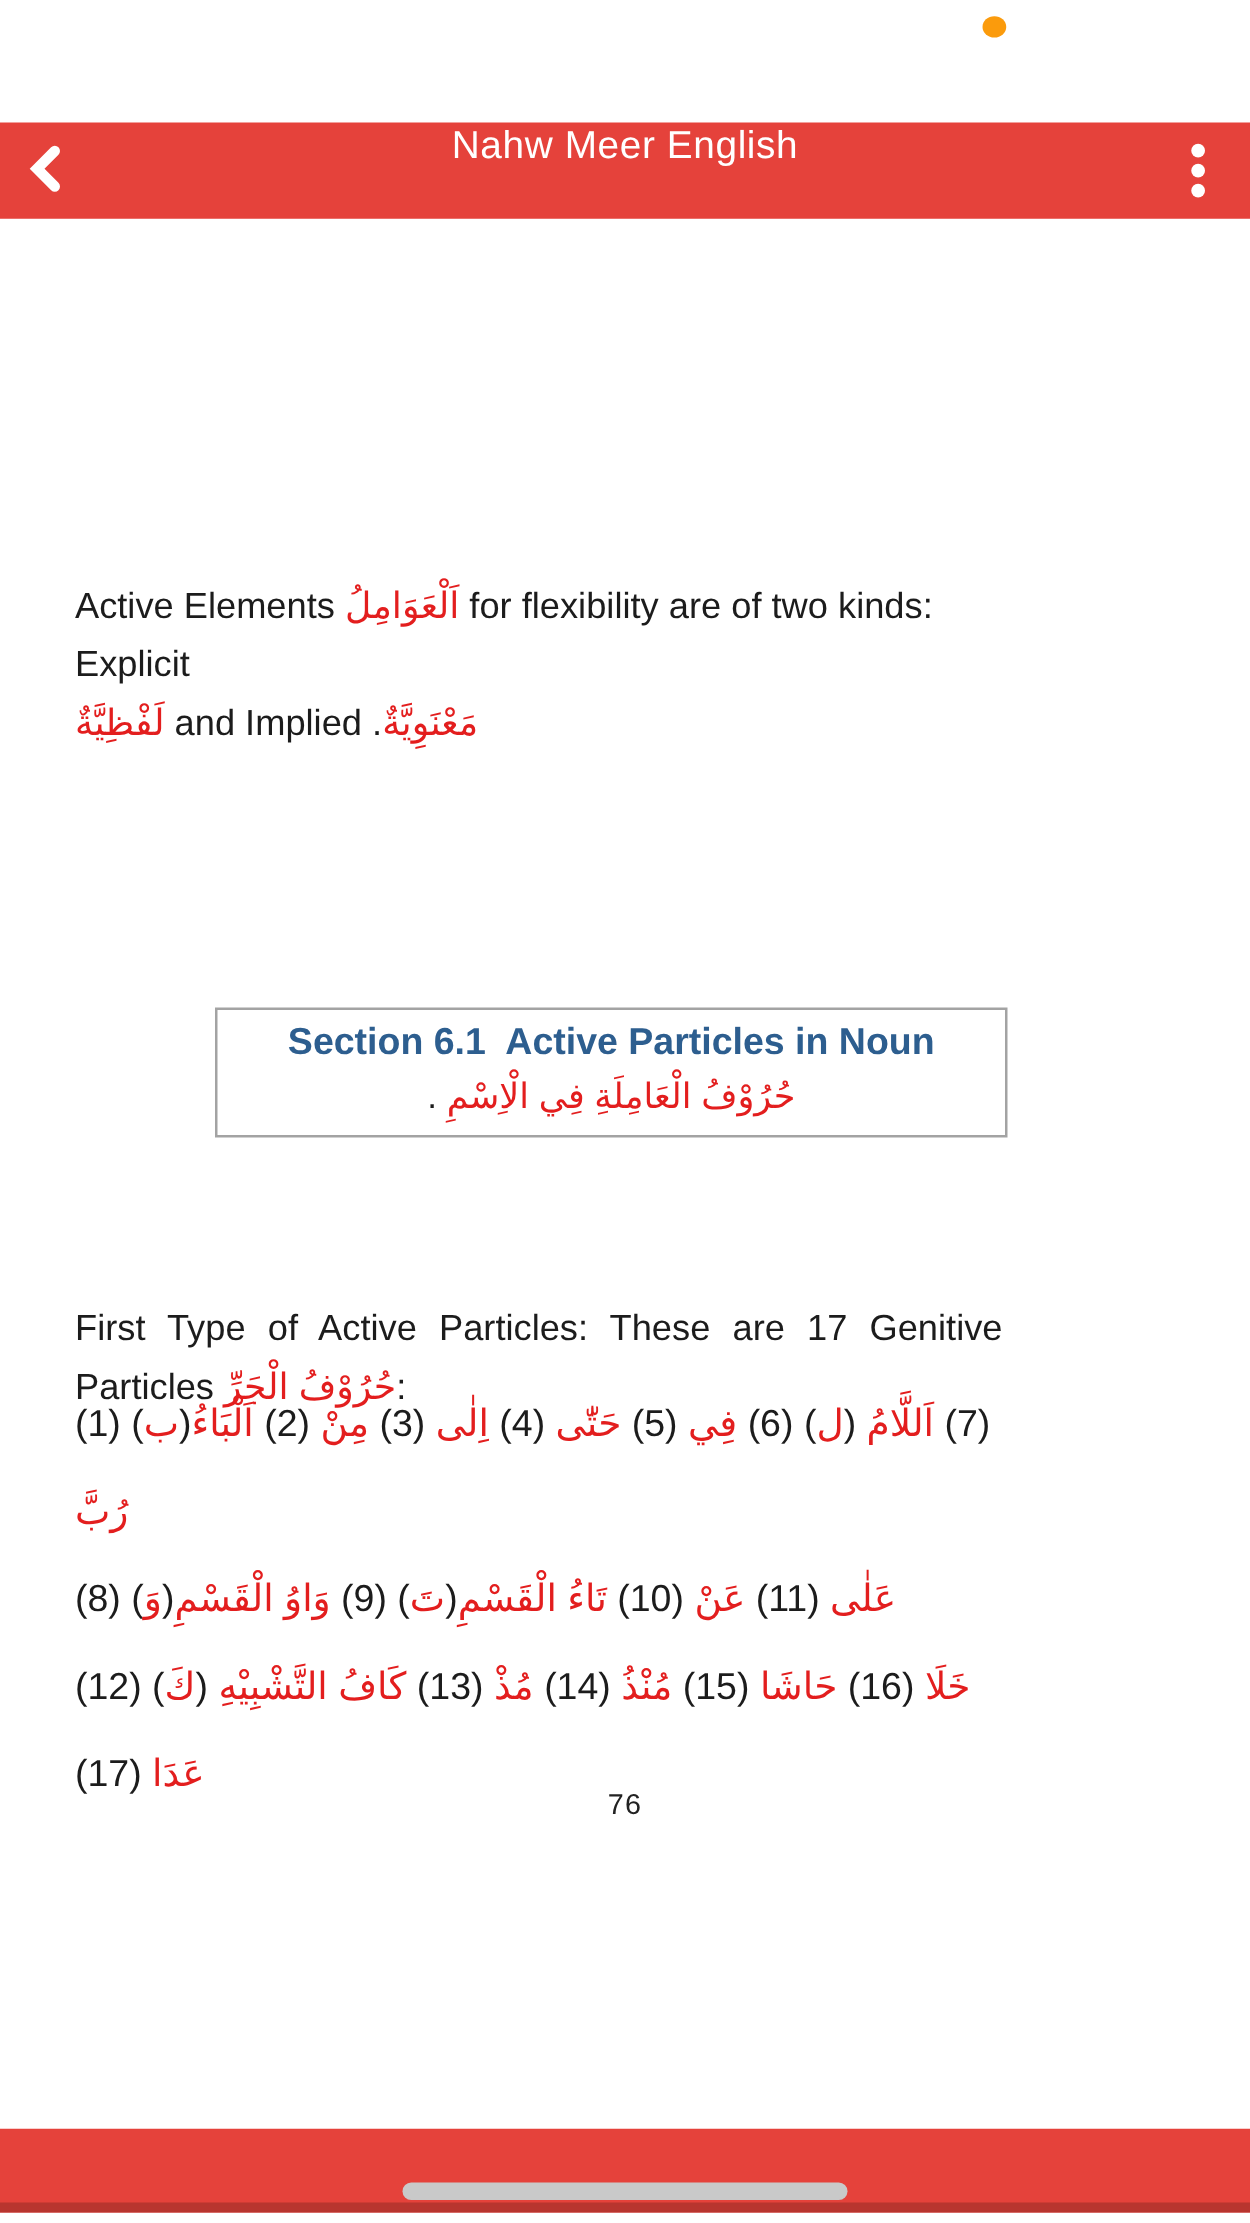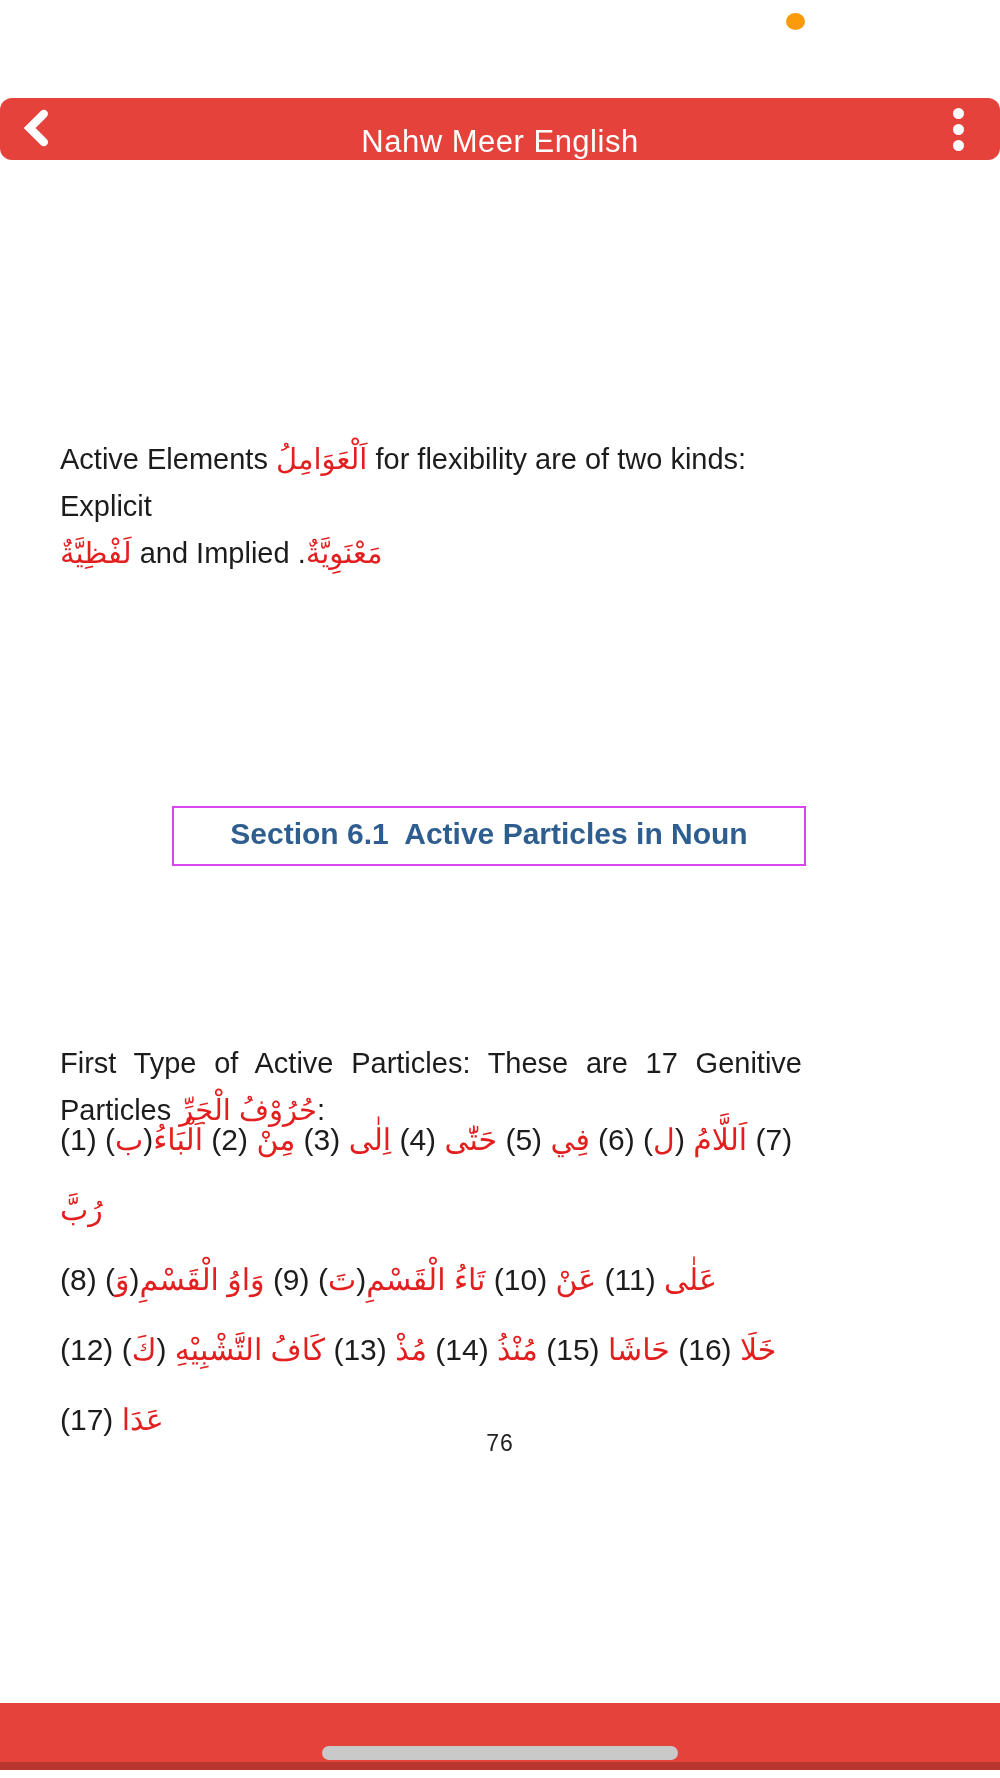--- a/index.html
+++ b/index.html
@@ -7,22 +7,22 @@
     width:1000px;height:1778px;position:relative;background:#ffffff;
     font-family:"Liberation Sans", sans-serif;overflow:hidden;
   }
   
   .status-dot{
     position:absolute;top:13px;left:786px;width:19px;height:17px;
     border-radius:50%;background:#FB9B0C;
   }
   
   .appbar{
-    position:absolute;top:98px;left:0;right:0;height:62px;background:#E5423B;
-    display:flex;align-items:flex-end;justify-content:center;border-radius:12px;
+    position:absolute;top:98px;left:0;right:0;height:77px;background:#E5423B;
+    display:flex;align-items:flex-start;justify-content:center;
   }
   .back-btn{
     position:absolute;left:14px;top:50%;transform:translateY(-50%);
     width:48px;height:48px;display:flex;align-items:center;justify-content:center;
     background:transparent;border:none;cursor:pointer;padding:0;
   }
   .appbar-title{
     color:#ffffff;font-size:31px;letter-spacing:.5px;font-weight:400;
   }
   .kebab-btn{
@@ -31,25 +31,25 @@
     justify-content:center;gap:5px;background:transparent;border:none;cursor:pointer;padding:0;
   }
   .kebab-btn span{width:11px;height:11px;border-radius:50%;background:#ffffff;display:block}
   
   .page{position:absolute;inset:0;color:#1c1c1c}
   .body-text{
     position:absolute;left:60px;width:742px;margin:0;
     font-size:29px;line-height:47px;white-space:pre-line;color:#1c1c1c;
   }
   .ar{color:#E31E1E}
-  .p1{top:436px}
+  .p1{top:462px}
   .p2{top:590px}
   .section-box{
     position:absolute;top:806px;left:172px;width:634px;
-    border:2px solid #d946ef;text-align:center;padding:6px 4px 10px 4px;box-sizing:border-box;
+    border:2px solid #a3a3a3;text-align:center;padding:6px 4px 10px 4px;box-sizing:border-box;
   }
   .section-title{
     margin:0;color:#2D5E8F;font-weight:bold;font-size:30px;line-height:40px;white-space:pre;
   }
   .section-arabic{
     margin:2px 0 0 0;font-size:28px;line-height:42px;direction:rtl;color:#1c1c1c;
   }
   .p-five{top:952px}
   .p-first{top:1040px;text-align:justify;white-space:normal}
   .underlined{text-underline-offset:6px}
@@ -88,20 +88,21 @@
 </header>
 
 <main class="page">
 
   <p class="body-text p1">Active Elements <span class="ar">اَلْعَوَامِلُ</span> for flexibility are of two kinds: Explicit
 <span class="ar">لَفْظِيَّةٌ</span> and Implied ‫<span class="ar">مَعْنَوِيَّةٌ</span>.‬</p>
 
 
   <div class="section-box">
     <p class="section-title">Section 6.1  Active Particles in Noun</p>
+    <p class="section-arabic"><span class="ar">حُرُوْفُ</span> <span class="ar">الْعَامِلَةِ</span> <span class="ar">فِي</span> <span class="ar">الْاِسْمِ</span> .</p>
   </div>
 
 
   <p class="body-text p-first"><span class="underlined">First Type of Active Particles</span><span>: These are 17 Genitive Particles <span class="ar">حُرُوْفُ</span> <span class="ar">الْجَرِّ</span>:</span></p>
 
   <p class="body-text particles">‎(1) <span class="ar">اَلْبَاءُ</span>(<span class="ar">ب</span>) ‎(2) <span class="ar">مِنْ</span> ‎(3) <span class="ar">اِلٰى</span> ‎(4) <span class="ar">حَتّٰى</span> ‎(5) <span class="ar">فِي</span> ‎(6) <span class="ar">اَللَّامُ</span> (<span class="ar">ل</span>) ‎(7) <span class="ar">رُبَّ</span>
 ‎(8) <span class="ar">وَاوُ</span> <span class="ar">الْقَسْمِ</span>(<span class="ar">وَ</span>) ‎(9) <span class="ar">تَاءُ</span> <span class="ar">الْقَسْمِ</span>(<span class="ar">تَ</span>) ‎(10) <span class="ar">عَنْ</span> ‎(11) <span class="ar">عَلٰى</span>
 ‎(12) <span class="ar">كَافُ</span> <span class="ar">التَّشْبِيْهِ</span> (<span class="ar">كَ</span>) ‎(13) <span class="ar">مُذْ</span> ‎(14) <span class="ar">مُنْذُ</span> ‎(15) <span class="ar">حَاشَا</span> ‎(16) <span class="ar">خَلَا</span> ‎(17) <span class="ar">عَدَا</span></p>
 
   <p class="page-number">76</p>

